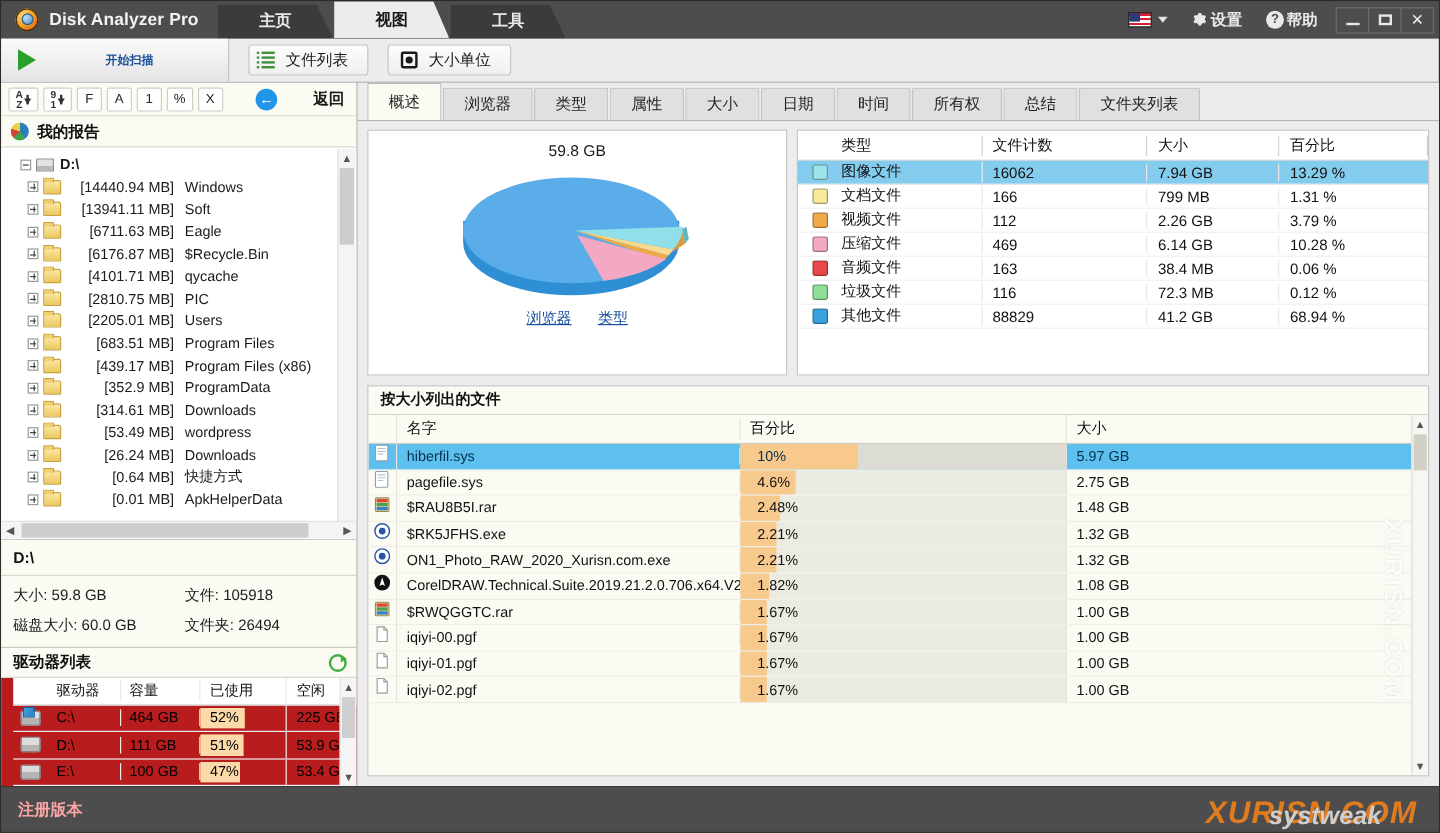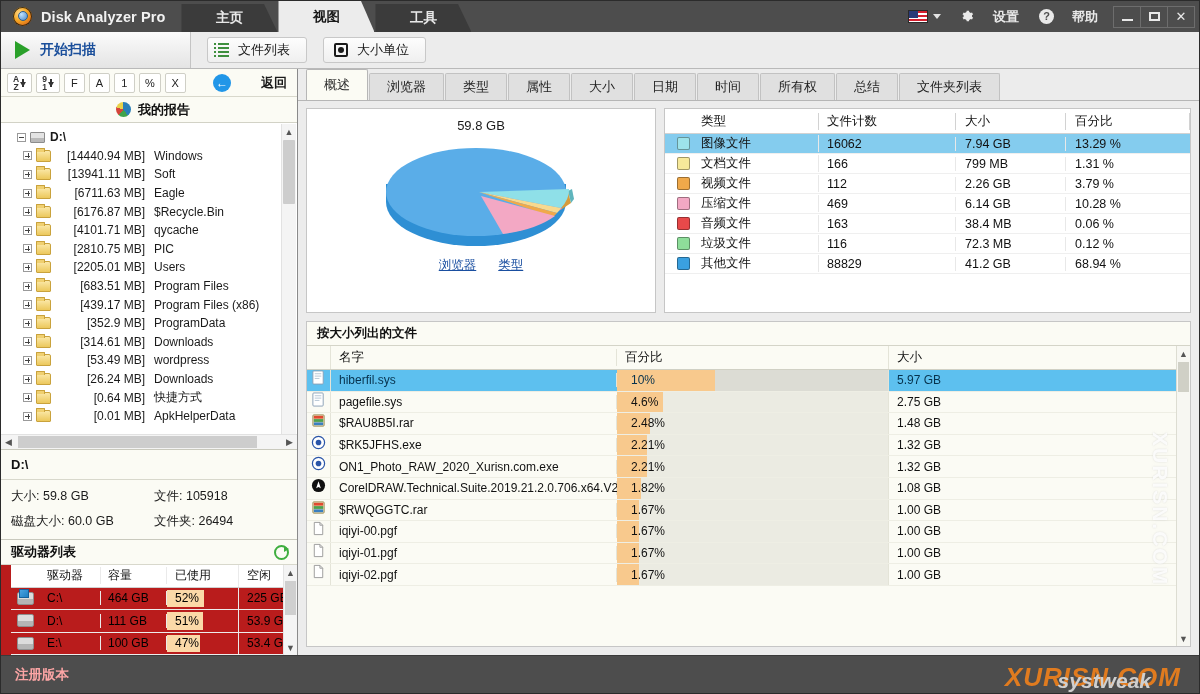--- a/index.html
+++ b/index.html
@@ -55,21 +55,21 @@
     border: 1px solid #2a2a2a;
   }
   .flag::before {
     content:""; position:absolute; left:0; top:0; width:9px; height:7px; background:#2a3a78;
   }
   .caret-d {
     width: 0; height: 0; border-left: 4.5px solid transparent; border-right: 4.5px solid transparent;
     border-top: 5px solid #e3e3e3;
   }
   .tr-item {
-    display: flex; align-items: center; gap: 18px; padding: 0 10px; height: 31px;
+    display: flex; align-items: center; gap: 2px; padding: 0 10px; height: 31px;
     color: #e9e9e9; font-size: 13px; font-weight: bold;
   }
   .gear-ico { width: 15px; height: 15px; position: relative; display:inline-block; }
   .help-ico {
     width: 15px; height: 15px; border-radius: 50%; background: #e9e9e9;
     color: #4d4d4d; font-size: 11px; font-weight: bold; line-height: 15px; text-align: center;
   }
   .winbtns { display: flex; align-items: center; height: 31px; margin-left: 6px; }
   .wbtn {
     width: 28px; height: 22px; display: flex; align-items: center; justify-content: center;
@@ -86,21 +86,21 @@
   .scanbtn {
     width: 190px; height: 36px; display: flex; align-items: center; gap: 10px;
     padding-left: 14px;
     background: linear-gradient(to bottom, #fbfbfb, #e4e4e4);
     border-right: 1px solid #c4c4c4;
   }
   .play-tri {
     width: 0; height: 0; border-left: 15px solid #2aa02a;
     border-top: 9px solid transparent; border-bottom: 9px solid transparent;
   }
-  .scanbtn b { color: #1b4f9b; font-size: 14px; font-weight: bold; }
+  .scanbtn b { color: #1b4f9b; font-size: 10px; font-weight: bold; margin-left: 48px; }
   .rib-btn {
     height: 26px; display: flex; align-items: center; gap: 9px; padding: 0 16px 0 10px;
     border: 1px solid #c8c8c8; border-radius: 3px; margin-left: 16px;
     background: linear-gradient(to bottom, #fdfdfd, #efefef);
     font-size: 13px; color: #1a1a1a;
   }
   .ico-list { display:flex; flex-direction:column; gap:2px; }
   .ico-list i { display:block; width: 11px; height: 2px; background:#3e8f3e; position: relative; }
   .ico-list i::before { content:""; position:absolute; left:-4px; top:0; width:2px; height:2px; background:#3e8f3e;}
   .ico-unit {
@@ -141,21 +141,21 @@
     margin-left: auto; display: flex; align-items: center; gap: 6px; padding-right: 4px;
   }
   .back-circ {
     width: 18px; height: 18px; border-radius: 50%; background: #2196e8;
     display:flex; align-items:center; justify-content:center; color:#fff; font-size: 12px; font-weight:bold;
   }
   .back b { font-size: 13px; color: #1a1a1a; margin-left: 24px; }
 
   .myreport {
     height: 26px; display: flex; align-items: center; gap: 7px; padding-left: 8px;
-    border-bottom: 1px solid #d2d2c6; background: #fbfbf4; justify-content: center;
+    border-bottom: 1px solid #d2d2c6; background: #fbfbf4;
   }
   .pieico {
     width: 15px; height: 15px; border-radius: 50%;
     background: conic-gradient(#2a7fb8 0 40%, #3fa34b 40% 62%, #d4443a 62% 80%, #e8d24a 80% 100%);
   }
   .myreport b { font-size: 13px; color: #111; }
 
   .tree {
     flex: 1; background: #fff; overflow: hidden; position: relative; min-height: 0;
     display: flex; flex-direction: column;

